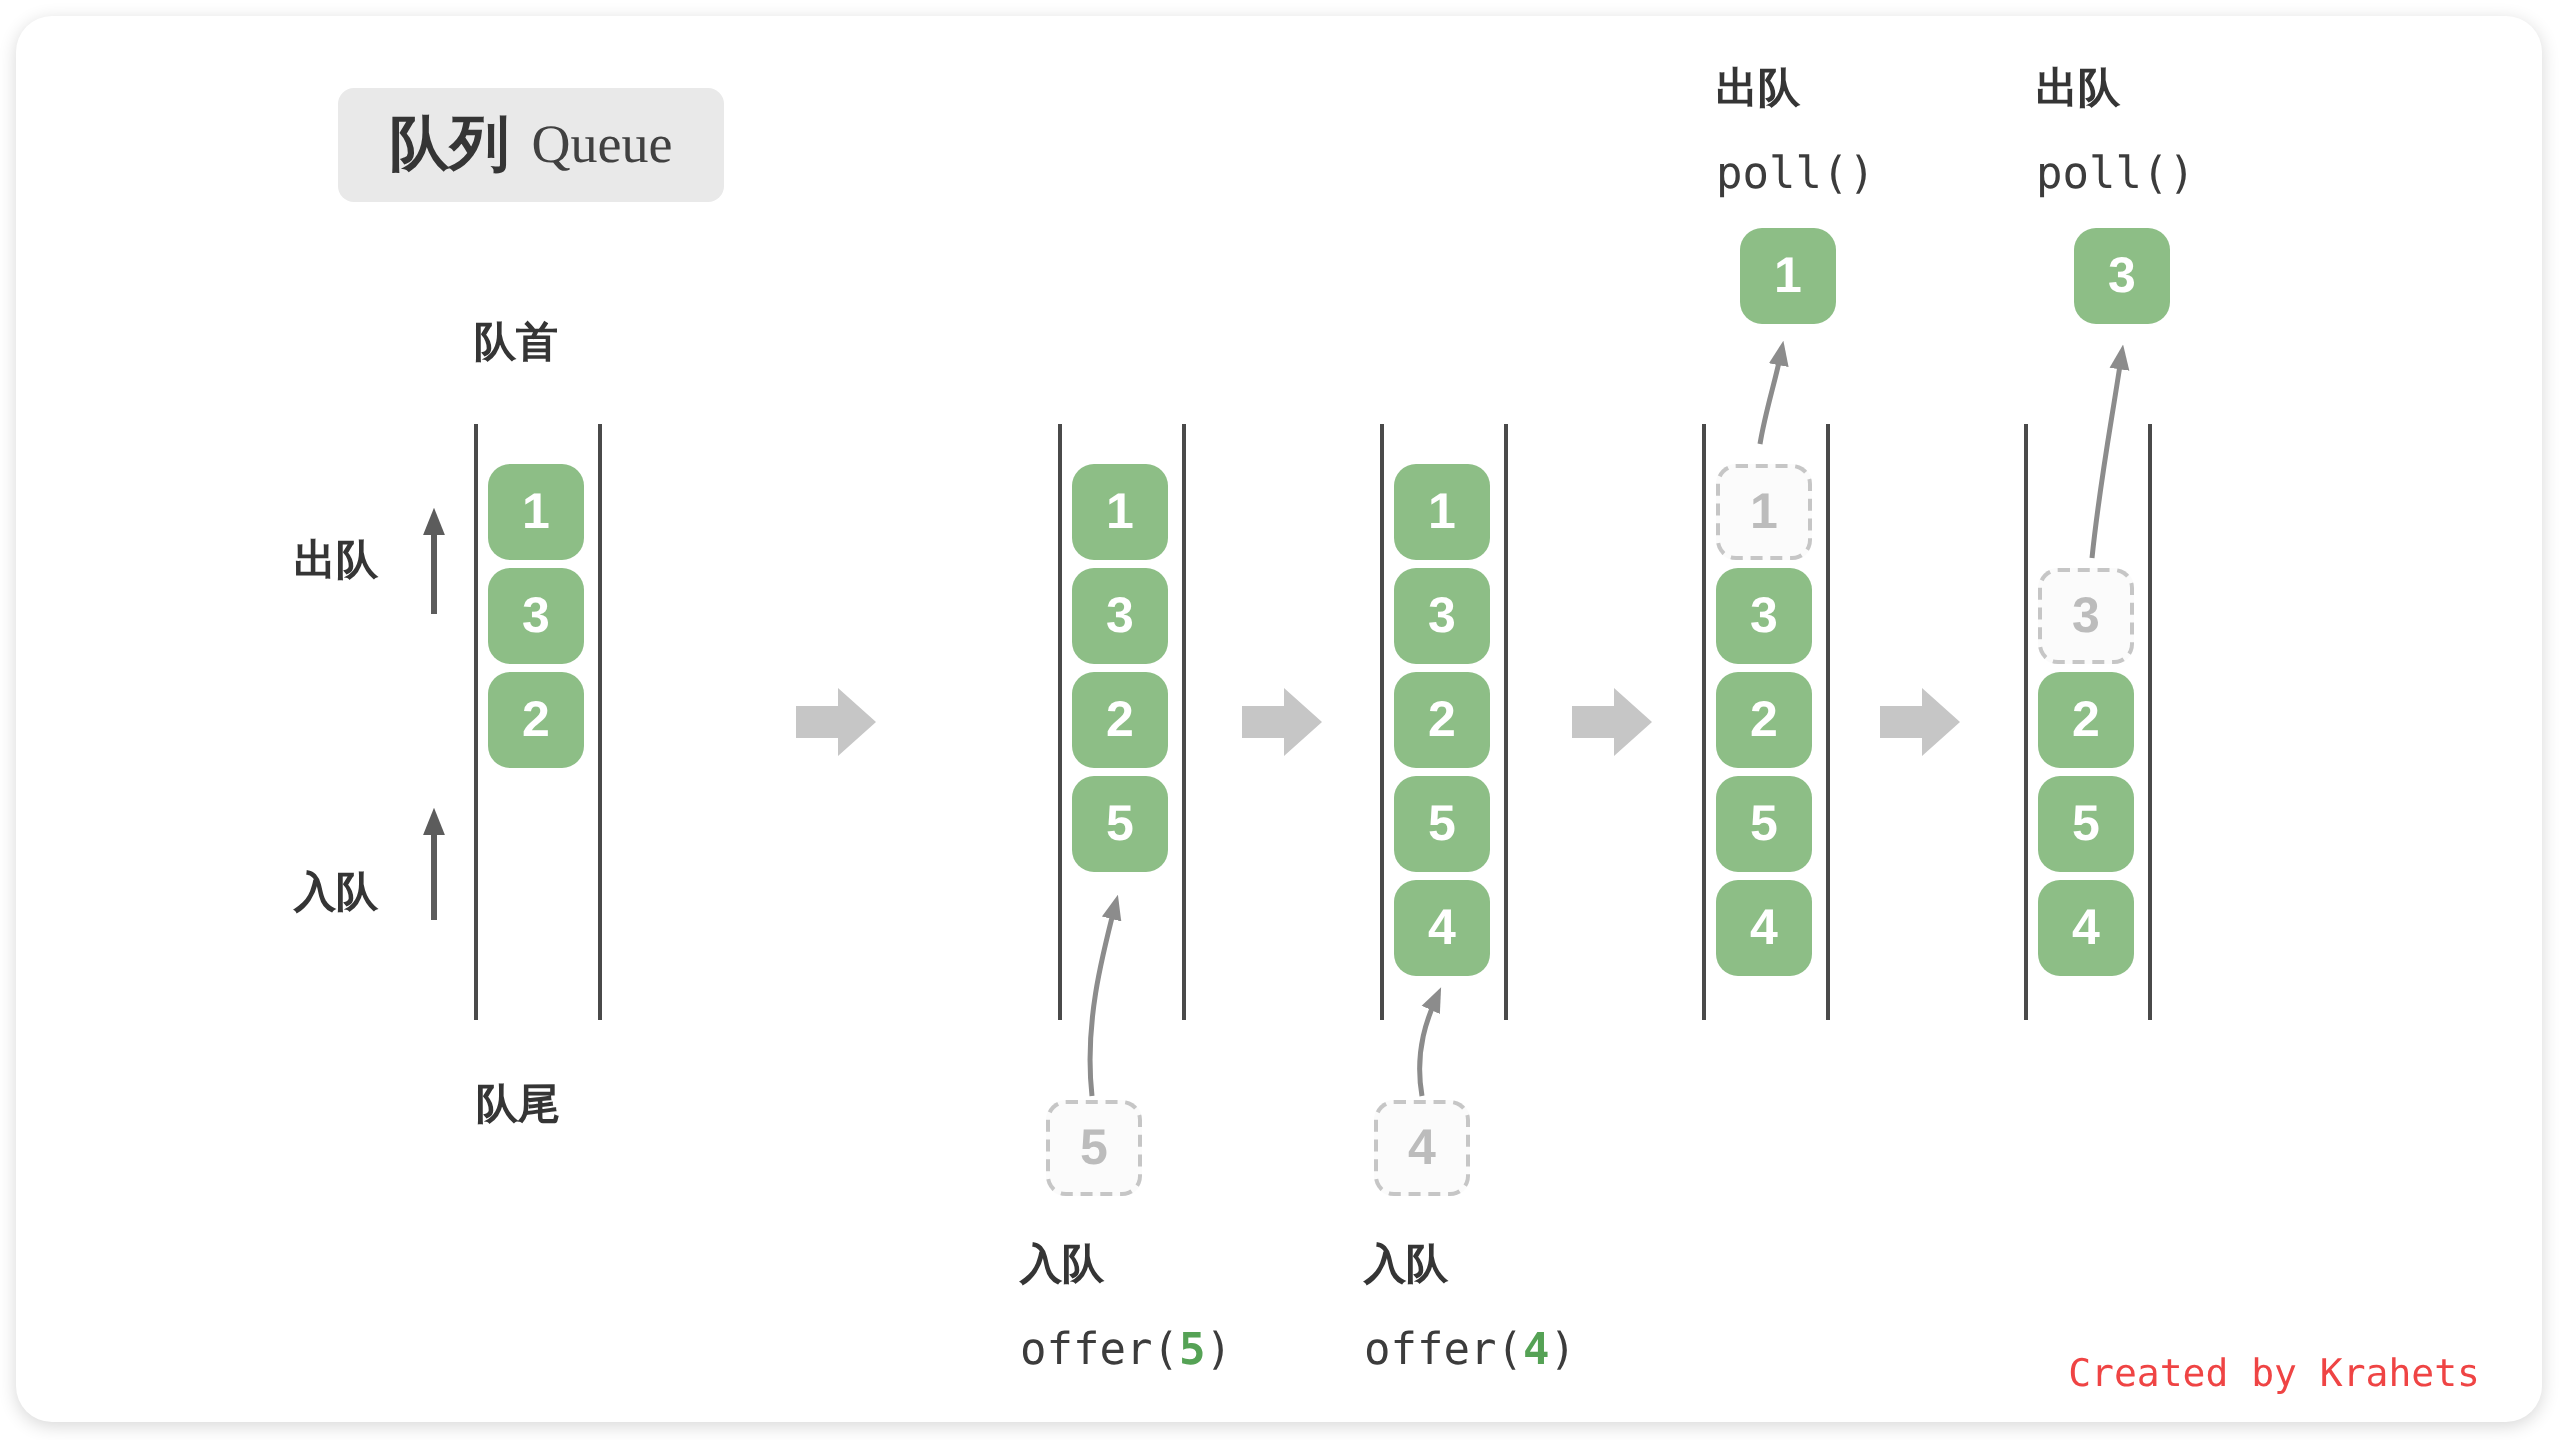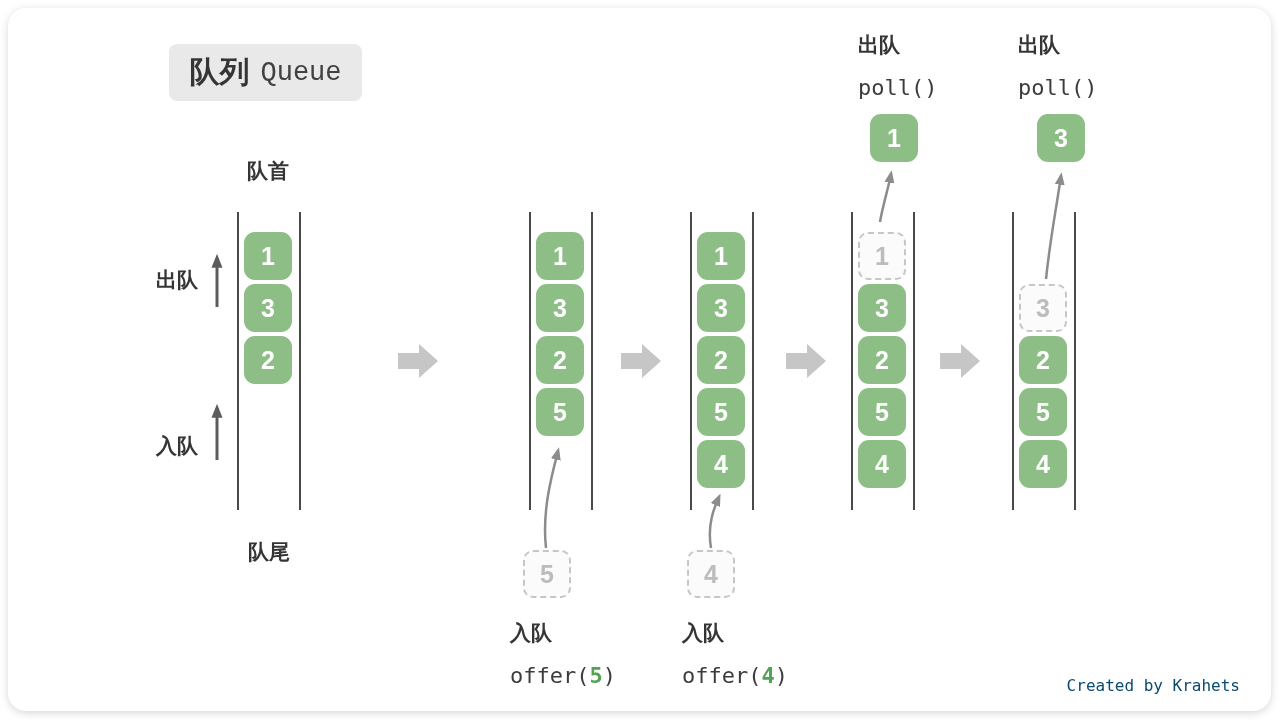--- a/index.html
+++ b/index.html
@@ -5,24 +5,24 @@
   html,body{margin:0;padding:0;width:1280px;height:720px;background:#ffffff;
     font-family:"Liberation Sans",sans-serif;overflow:hidden;}
   #card{position:absolute;left:8px;top:8px;width:1263px;height:703px;background:#fff;
     border-radius:18px;box-shadow:0 2px 9px rgba(0,0,0,0.16);}
   #stage{position:absolute;left:0;top:0;width:1280px;height:720px;}
 
   #title-box{position:absolute;left:169px;top:44px;width:193px;height:57px;
     background:var(--title-bg);border-radius:8px;display:flex;align-items:center;
     justify-content:center;gap:11px;}
   .t-zh{font-weight:bold;font-size:30px;color:var(--label-dark);}
-  .t-en{font-family:Liberation Mono, monospace;font-size:27px;color:#414141;}
+  .t-en{font-family:Liberation Serif, serif;font-size:27px;color:#414141;}
 
   .zh{font-weight:bold;font-size:21px;color:var(--label-dark);}
-  .lbl{position:absolute;text-align:center;width:62px;}
+  .lbl{position:absolute;width:62px;}
   #lbl-front{left:237px;top:157px;}
   #lbl-rear{left:238px;top:538px;}
   #lbl-dequeue{left:147px;top:266px;width:60px;}
   #lbl-enqueue{left:147px;top:432px;width:60px;}
 
   .vline{position:absolute;width:1.5px;background:var(--line);}
   .box{position:absolute;width:48px;height:48px;border-radius:11px;display:flex;
     align-items:center;justify-content:center;font-weight:bold;font-size:25px;
     box-sizing:border-box;}
   .box.solid{background:var(--green);color:#fff;}
@@ -36,21 +36,21 @@
   .cap-arg{color:var(--arg-green);font-weight:bold;}
 
   #overlay{position:absolute;left:0;top:0;pointer-events:none;}
   .varrow{stroke:var(--arrow-dark);stroke-width:3;fill:none;}
   .carrow{stroke:var(--arrow-mid);stroke-width:2.5;fill:none;}
   .barrow{fill:var(--arrow-light);}
   .mk-dark{fill:var(--arrow-dark);}
   .mk-mid{fill:var(--arrow-mid);}
 
   #watermark{position:absolute;right:40px;top:676px;
-    font-family:"DejaVu Sans Mono",monospace;font-size:16px;color:#0c4a6e;}
+    font-family:"DejaVu Sans Mono",monospace;font-size:19px;color:#ef4444;}
 </style>
 </head>
 <body>
 
 <div id="card"></div>
 <div id="stage">
 
   <div id="title-box">
     <span class="t-zh">队列</span>
     <span class="t-en">Queue</span>

